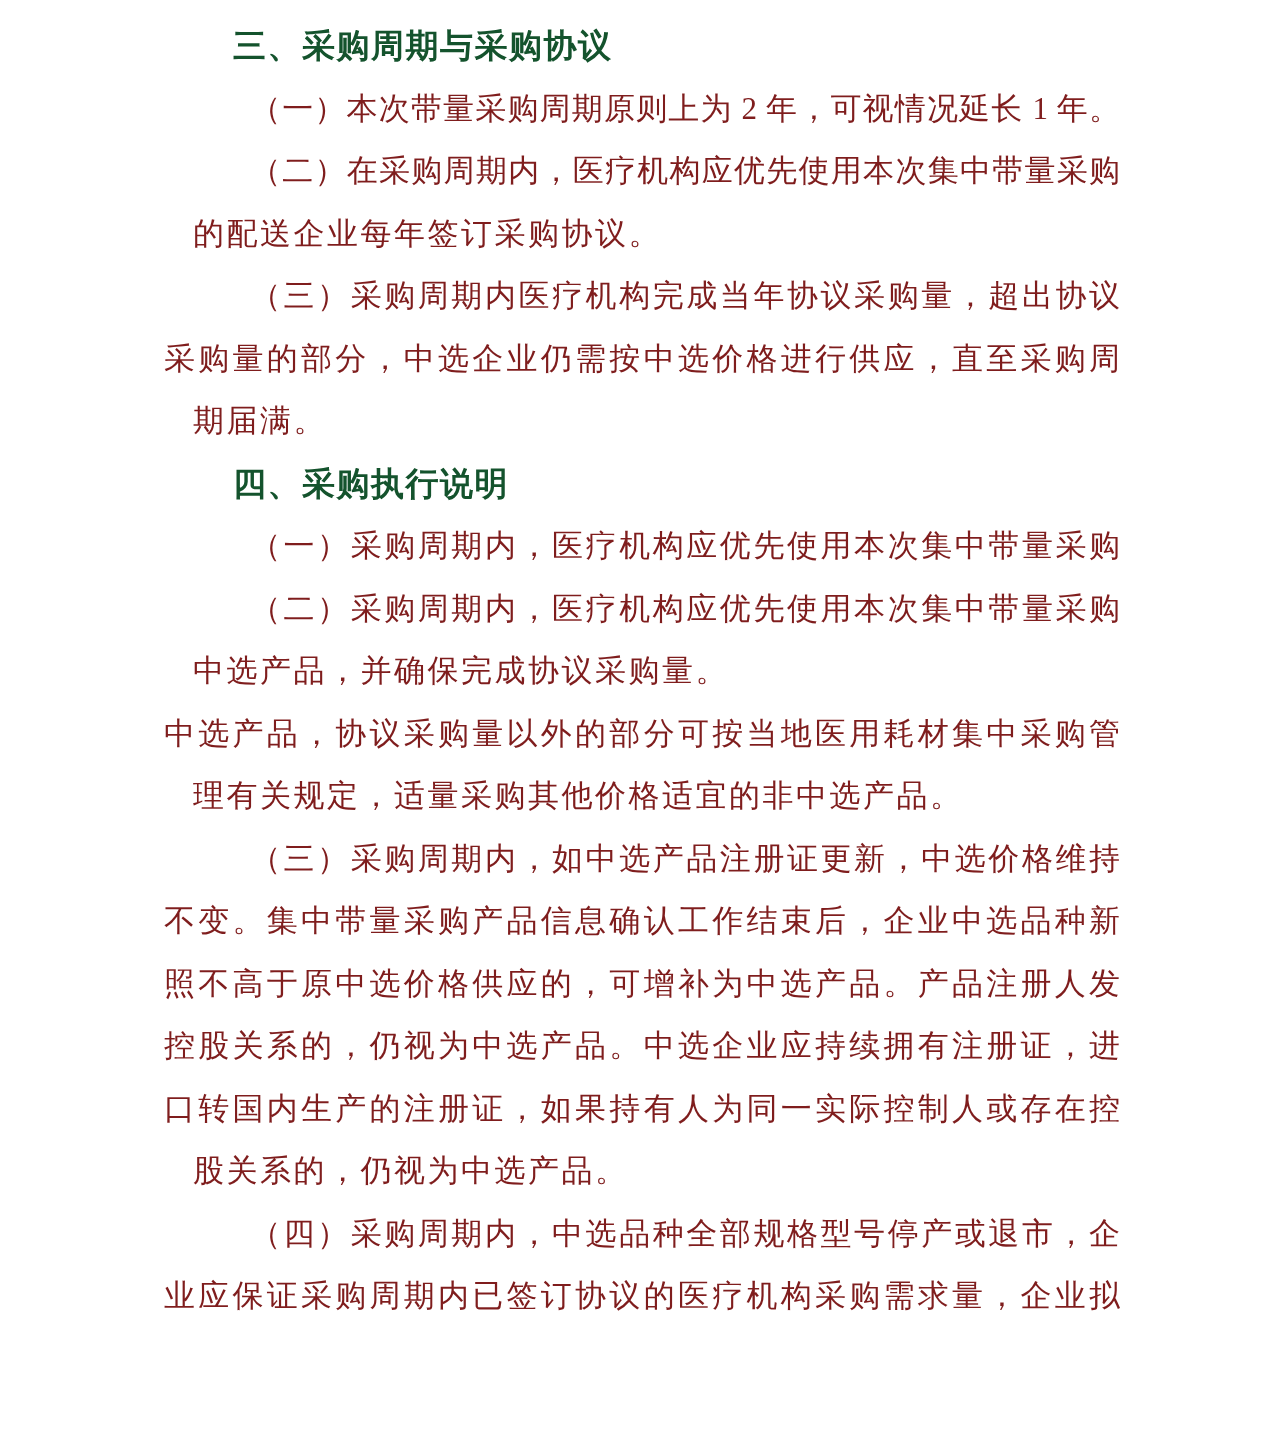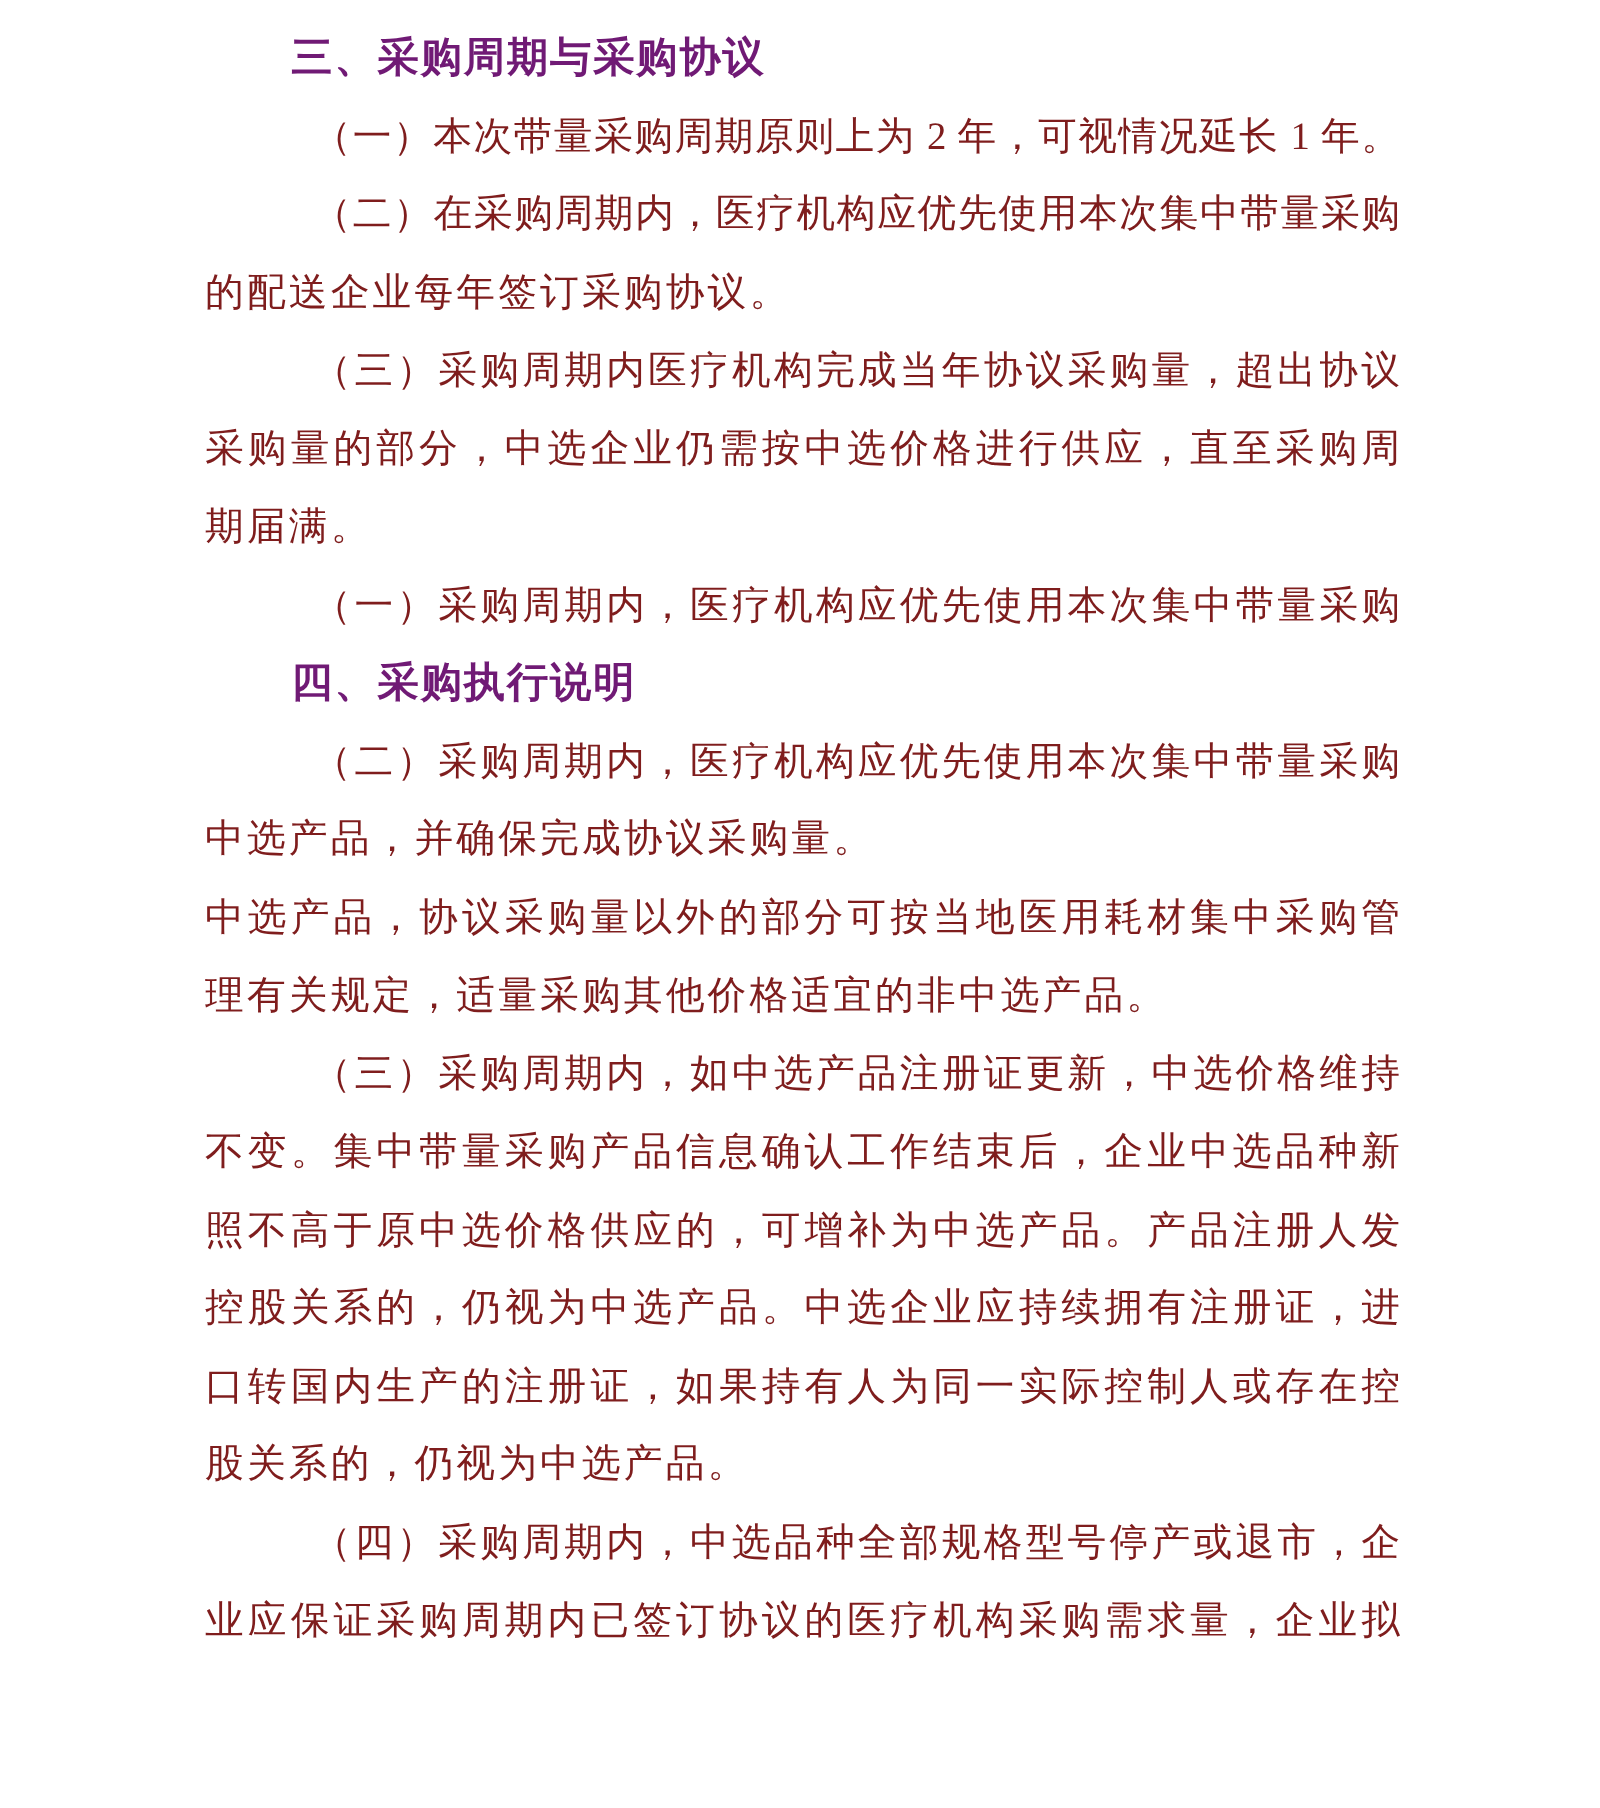--- a/index.html
+++ b/index.html
@@ -26,44 +26,44 @@
   }
   
   .j {
     text-align: justify;
     text-align-last: justify;
     text-justify: inter-character;
   }
   
   .in { text-indent: 86px; }
   
-  .left { letter-spacing: 2.5px; }
+  .left { letter-spacing: 2.5px; margin-left: 29px; }
   
   .heading {
     font-family: "Liberation Sans", "DejaVu Sans", sans-serif;
     font-weight: bold;
     font-size: 33px;
-    color: #701a75;
+    color: #14532d;
     text-indent: 69px;
     letter-spacing: 1.5px;
   }
 </style>
 </head>
 <body>
 
 <div class="doc">
   <div class="line heading">三、采购周期与采购协议</div>
   <div class="line j in">（一）本次带量采购周期原则上为 2 年，可视情况延长 1 年。</div>
   <div class="line j in">（二）在采购周期内，医疗机构应优先使用本次集中带量采购</div>
   <div class="line left">的配送企业每年签订采购协议。</div>
   <div class="line j in">（三）采购周期内医疗机构完成当年协议采购量，超出协议</div>
   <div class="line j">采购量的部分，中选企业仍需按中选价格进行供应，直至采购周</div>
   <div class="line left">期届满。</div>
+  <div class="line heading">四、采购执行说明</div>
   <div class="line j in">（一）采购周期内，医疗机构应优先使用本次集中带量采购</div>
-  <div class="line heading">四、采购执行说明</div>
   <div class="line j in">（二）采购周期内，医疗机构应优先使用本次集中带量采购</div>
   <div class="line left">中选产品，并确保完成协议采购量。</div>
   <div class="line j">中选产品，协议采购量以外的部分可按当地医用耗材集中采购管</div>
   <div class="line left">理有关规定，适量采购其他价格适宜的非中选产品。</div>
   <div class="line j in">（三）采购周期内，如中选产品注册证更新，中选价格维持</div>
   <div class="line j">不变。集中带量采购产品信息确认工作结束后，企业中选品种新</div>
   <div class="line j">照不高于原中选价格供应的，可增补为中选产品。产品注册人发</div>
   <div class="line j">控股关系的，仍视为中选产品。中选企业应持续拥有注册证，进</div>
   <div class="line j">口转国内生产的注册证，如果持有人为同一实际控制人或存在控</div>
   <div class="line left">股关系的，仍视为中选产品。</div>

